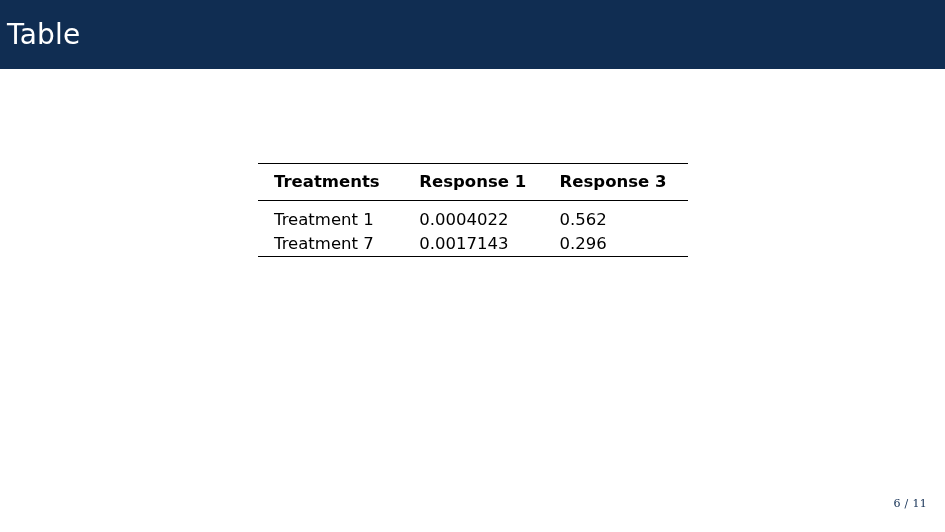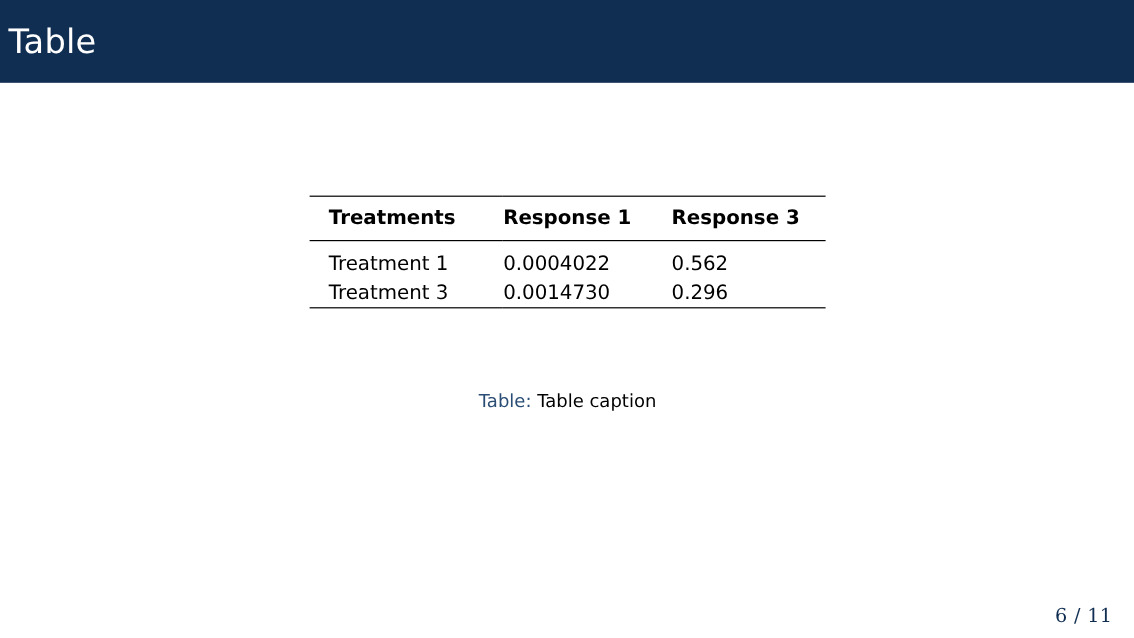--- a/index.html
+++ b/index.html
@@ -89,22 +89,22 @@
   }
   .caption .cap-label {
     color: #2a4d76;
   }
   .caption .cap-text {
     color: #000000;
   }
   .page-number {
     position: absolute;
     right: 18px;
-    bottom: 10px;
-    font-size: 16px;
+    bottom: 22px;
+    font-size: 11px;
     color: #102d52;
     font-family: "DejaVu Serif", serif;
     letter-spacing: 0.3px;
   }
 </style>
 </head>
 <body>
 
 <div class="slide">
 
@@ -121,33 +121,29 @@
           <th class="col-c rule-top">Response 3</th>
         </tr>
       </thead>
       <tbody>
         <tr>
           <td class="col-a rule-mid">Treatment 1</td>
           <td class="col-b rule-mid">0.0004022</td>
           <td class="col-c rule-mid">0.562</td>
         </tr>
         <tr>
-          <td class="col-a">Treatment 3</td>
-          <td class="col-b">0.0014730</td>
+          <td class="col-a">Treatment 7</td>
+          <td class="col-b">0.0017143</td>
           <td class="col-c">0.296</td>
         </tr>
         <tr>
           <td class="rule-bottom" style="padding:0;height:0;line-height:0;"></td>
           <td class="rule-bottom" style="padding:0;height:0;line-height:0;"></td>
           <td class="rule-bottom" style="padding:0;height:0;line-height:0;"></td>
         </tr>
       </tbody>
     </table>
   </div>
 
-  <div class="caption">
-    <span class="cap-label">Table:</span>
-    <span class="cap-text">Table caption</span>
-  </div>
 
   <div class="page-number">6 / 11</div>
 
 </div>
 
 </body></html>

